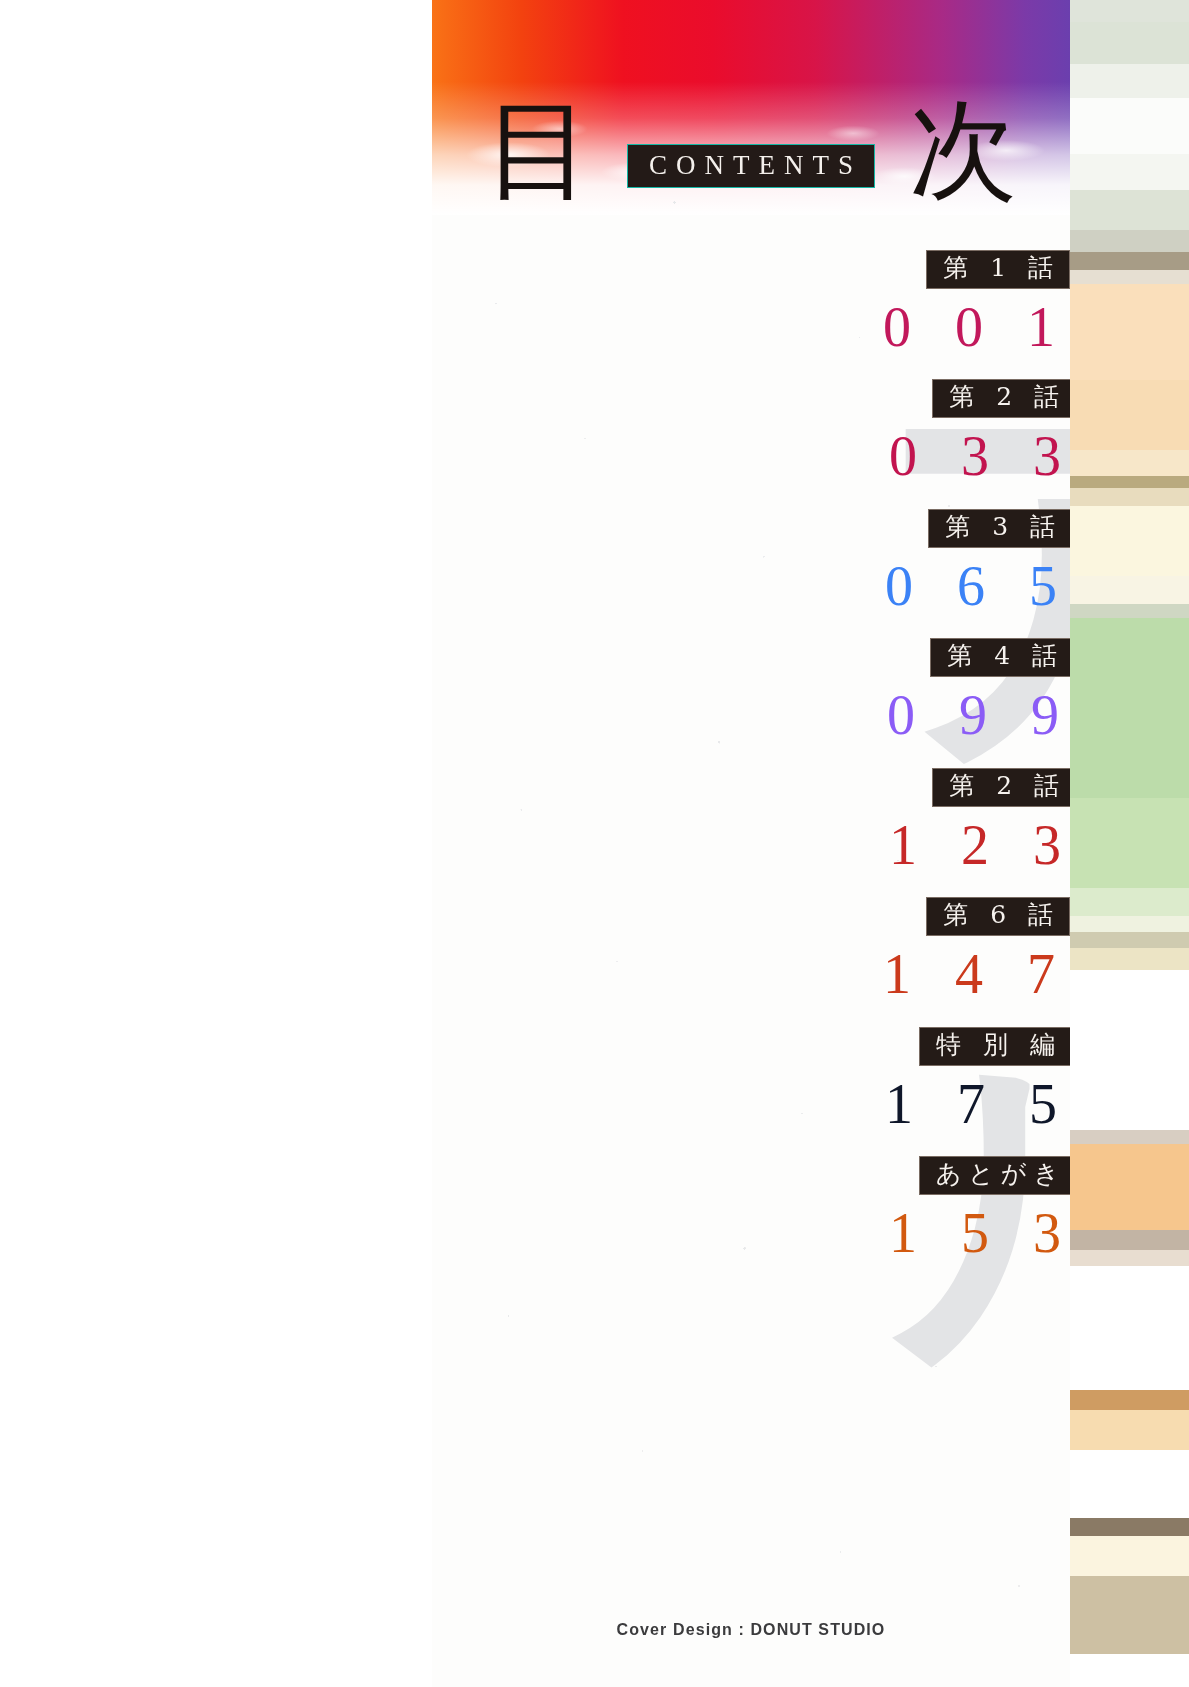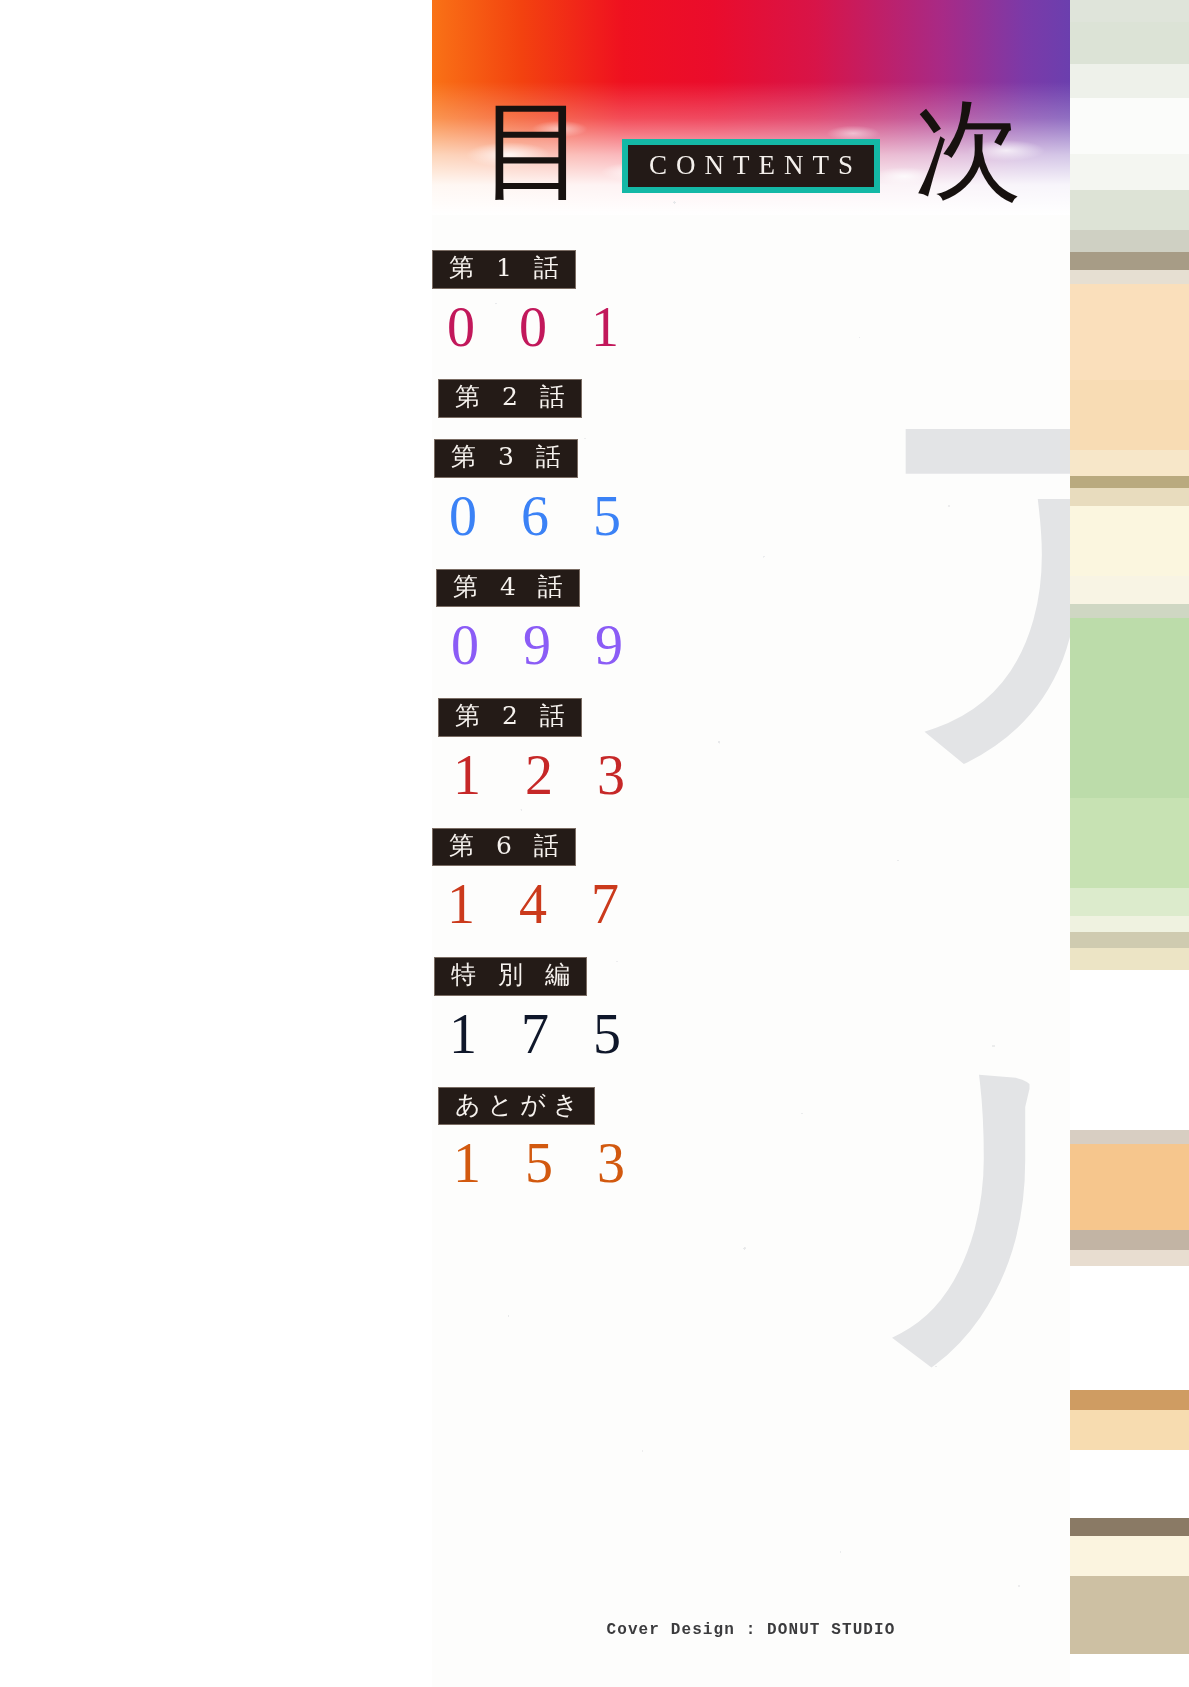--- a/index.html
+++ b/index.html
@@ -141,35 +141,35 @@
   .contents-plate {
     background: #231a17;
     color: #f4f0ec;
     padding: 6px 12px 8px 12px;
     font-family: "Liberation Serif", "DejaVu Serif", serif;
     font-size: 27px;
     letter-spacing: 9px;
     text-indent: 9px;
     line-height: 1.05;
     white-space: nowrap;
-    border: 6px solid #14b8a6;
+    border: 1px solid #14b8a6;
     margin-top: 28px;
   }
 
   
   .toc-list {
     position: absolute;
     left: 0;
     top: 250px;
     width: 638px;
     z-index: 5;
   }
   .toc-entry {
     width: 638px;
-    text-align: left;
+    text-align: right;
     margin-bottom: 21px;
   }
   .entry-label {
     display: inline-block;
     background: #241b17;
     color: #f6f2ee;
     font-family: "DejaVu Serif", "Liberation Serif", serif;
     font-size: 25px;
     line-height: 1.15;
     padding: 3px 9px 5px 9px;
@@ -194,21 +194,21 @@
   .off-2 { transform: translateX(2px); }
   .off-3 { transform: translateX(4px); }
 
   
   .credit {
     position: absolute;
     left: 0;
     top: 1621px;
     width: 638px;
     text-align: center;
-    font-family: Liberation Mono, monospace;
+    font-family: Liberation Sans, sans-serif;
     font-weight: 700;
     font-size: 16px;
     letter-spacing: 1.1px;
     color: #3b3b3d;
     z-index: 5;
   }
 
   
   .edge-strip {
     position: absolute;
@@ -243,20 +243,21 @@
 
     <div class="toc-list">
 
       <div class="toc-entry off-0">
         <div class="entry-label">第 1 話</div>
         <div class="entry-number" style="color: rgb(194, 24, 91);">0 0 1</div>
       </div>
 
       <div class="toc-entry off-1">
         <div class="entry-label">第 2 話</div>
+        <div class="entry-number" style="color: rgb(194, 20, 79);">0 3 3</div>
       </div>
 
       <div class="toc-entry off-2">
         <div class="entry-label">第 3 話</div>
         <div class="entry-number" style="color: #3b82f6;">0 6 5</div>
       </div>
 
       <div class="toc-entry off-3">
         <div class="entry-label">第 4 話</div>
         <div class="entry-number" style="color: #8b5cf6;">0 9 9</div>

